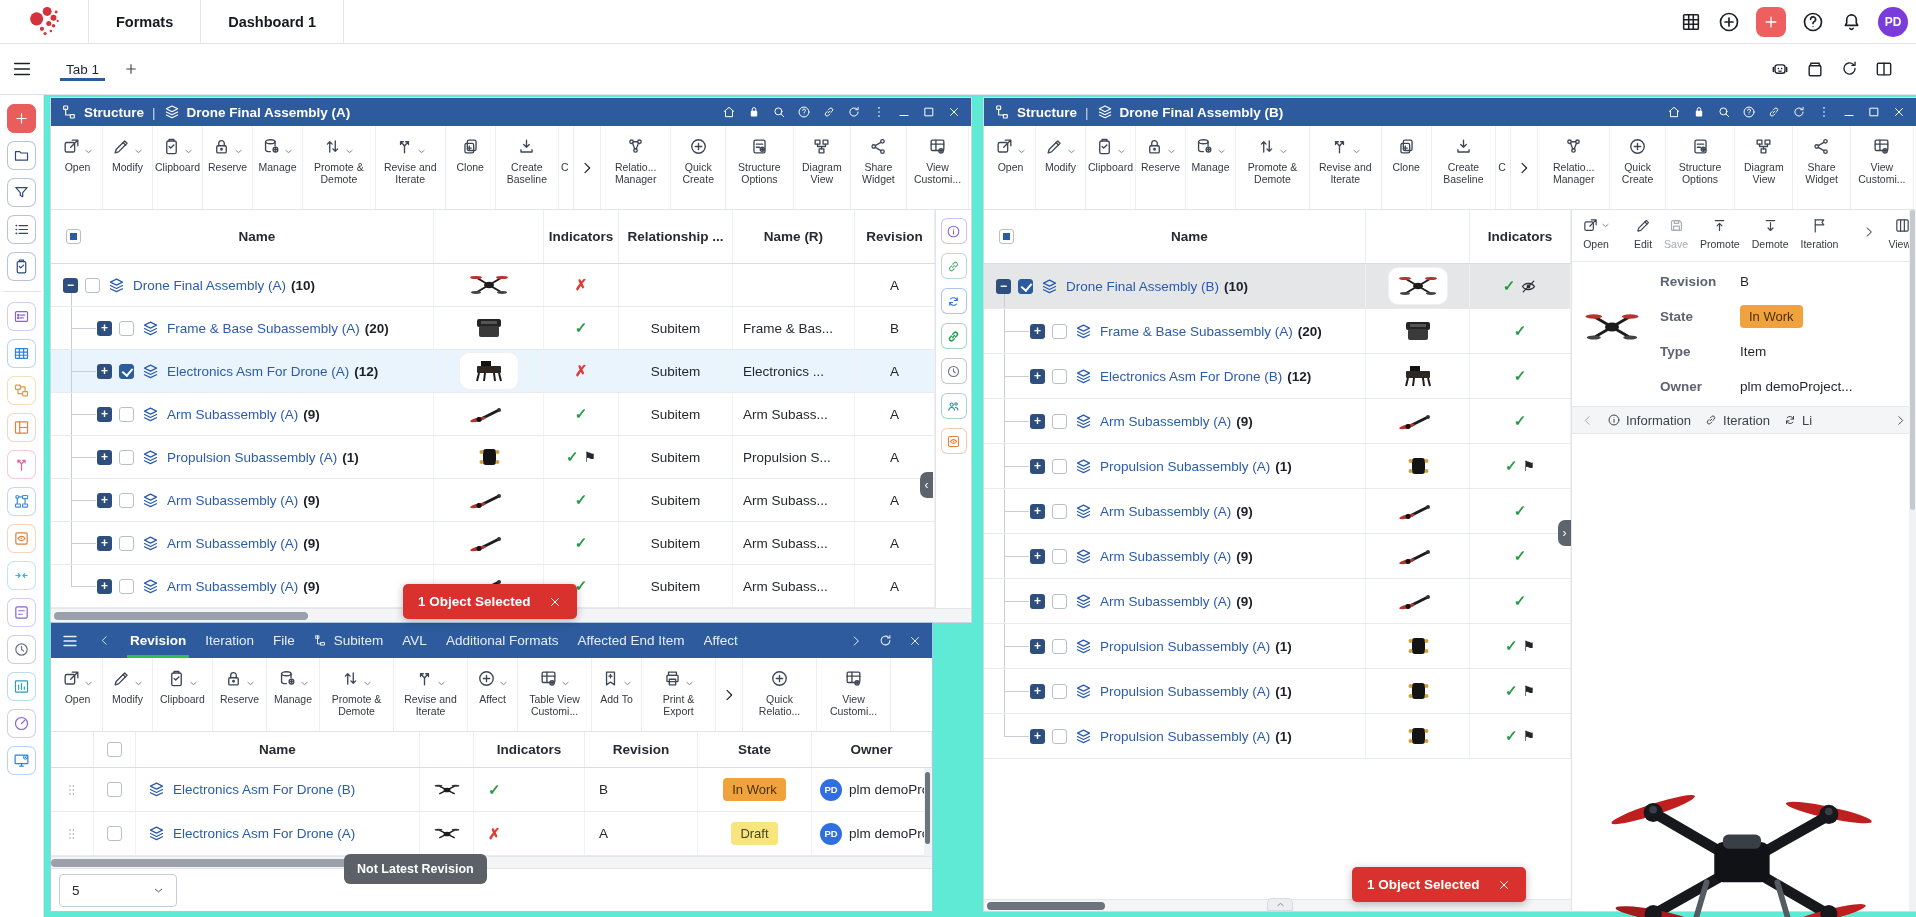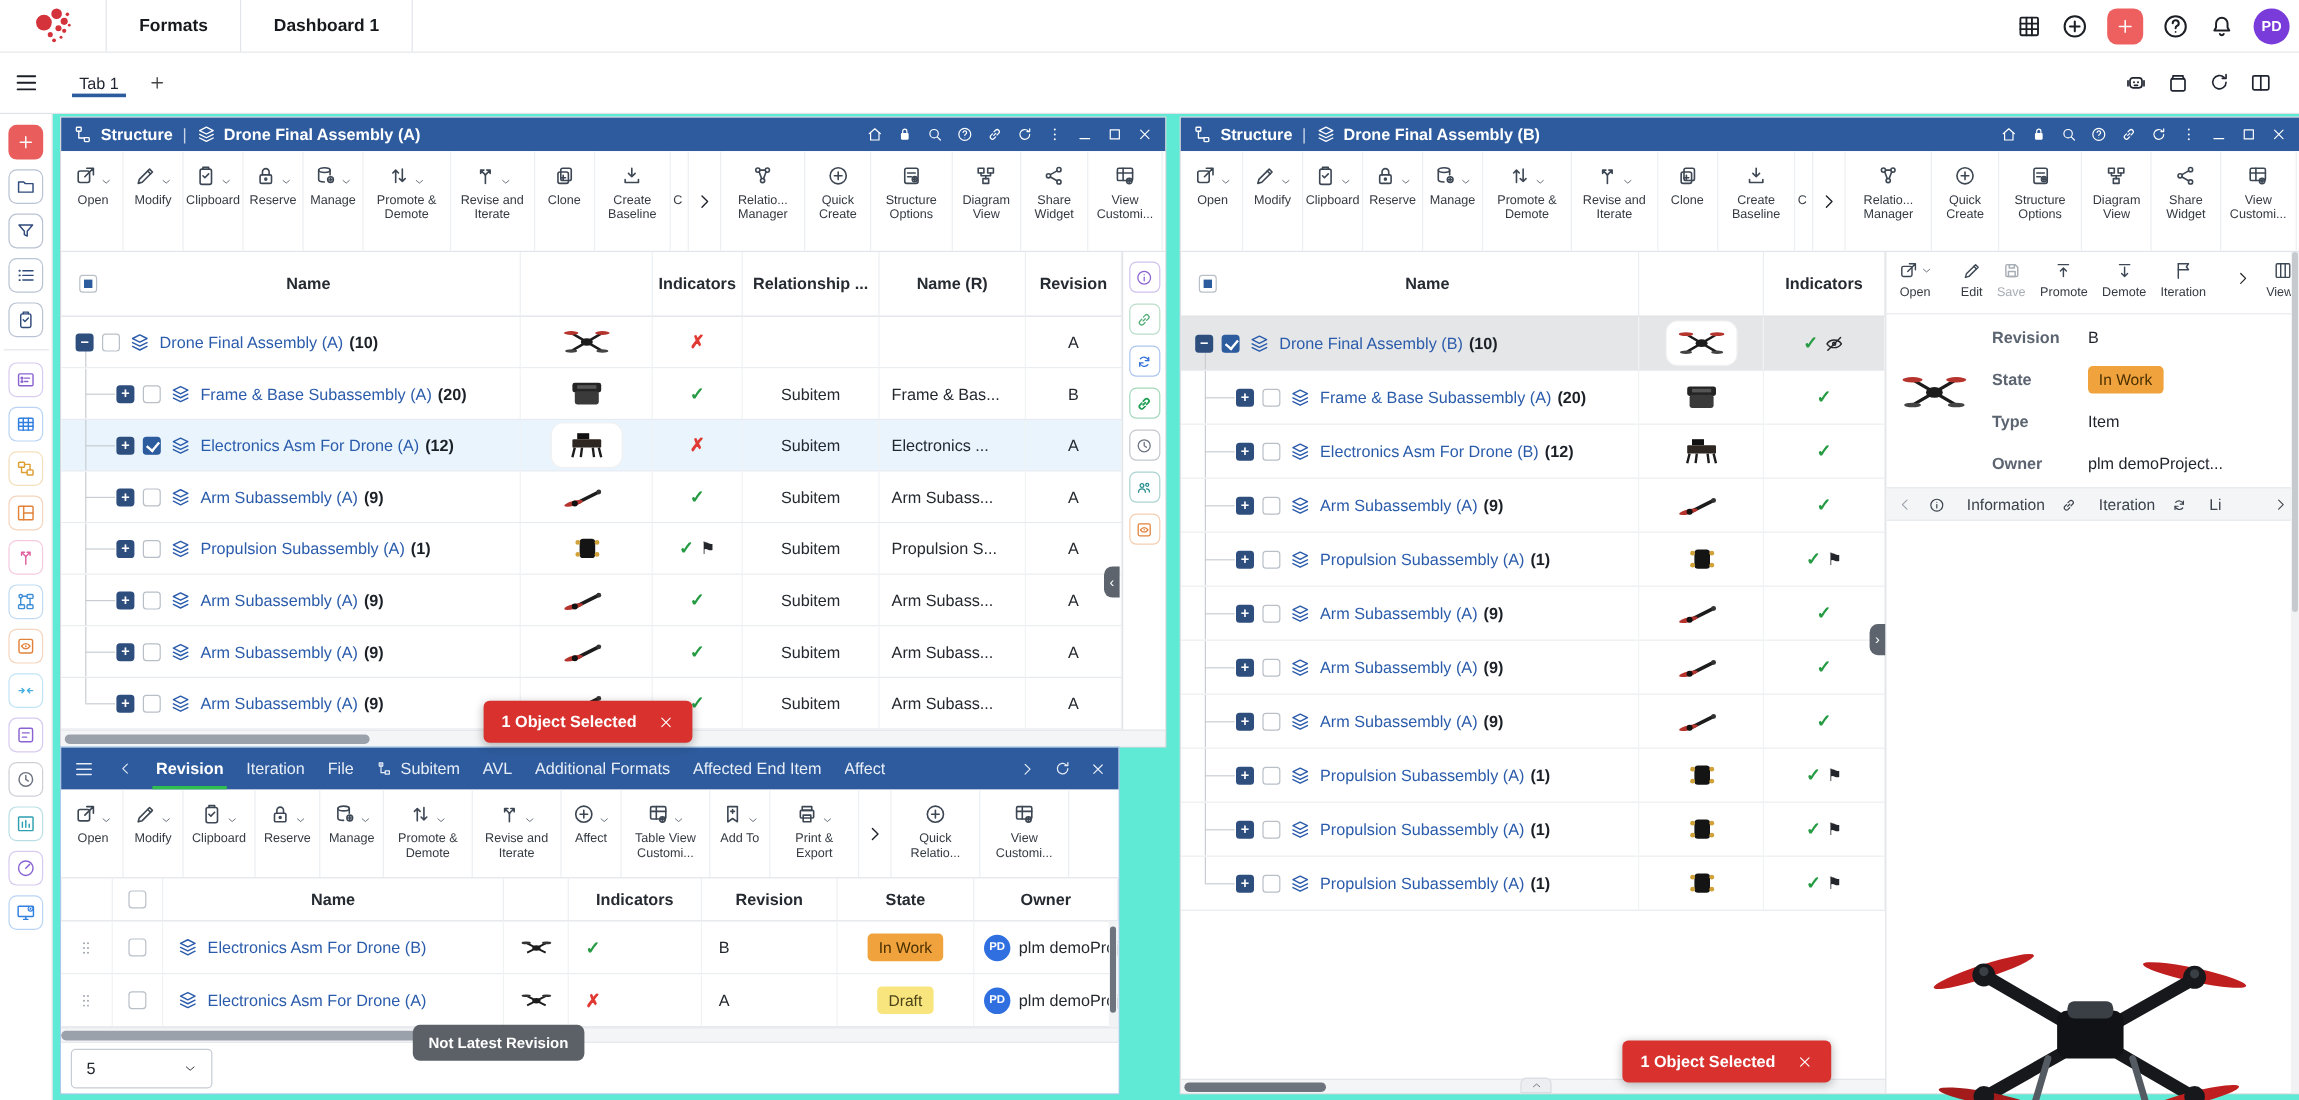--- a/index.html
+++ b/index.html
@@ -96,21 +96,21 @@
 .dbtn{display:flex;flex-direction:column;align-items:center;gap:4px;font-size:10.5px;color:#343a42;background:none;border:0}
 .dbtn .dic{color:#3d4754;height:17px;display:flex;align-items:center;gap:2px}
 .dbtn.dis,.dbtn.dis .dic{color:#a7adb5}
 .dsep{width:1px;background:#e6e9ed;align-self:stretch;margin-bottom:6px}
 .ditem{height:46px;display:flex;align-items:center;padding:0 12px;gap:8px;font-size:15px;color:#2b5cab}
 .dprops{position:relative;height:144px}
 .prow{position:absolute;left:88px;height:26px;display:flex;align-items:center;font-size:13.5px}
 .plab{width:80px;font-weight:700;color:#5b6470}
 .pval{color:#1f242b}
 .dtabs{height:28px;background:#f3f5f7;border-top:1px solid #e6e9ed;border-bottom:1px solid #e6e9ed;display:flex;align-items:center;padding:0 9px;gap:13px;font-size:13px;color:#3c434c}
-.dtabs .ti{display:flex;align-items:flex-end;gap:18px}
+.dtabs .ti{display:flex;align-items:flex-start;gap:5px}
 .dview{position:absolute;left:0;right:7px;top:382px;bottom:0;display:flex;justify-content:center}
 .dscroll{position:absolute;right:0;top:112px;bottom:0;width:7px;background:#f1f2f4}
 .dsthumb{position:absolute;top:0;left:1px;width:5px;height:300px;background:#c6cace;border-radius:3px}
 .upbtn{position:absolute;left:283px;bottom:0;width:26px;height:13px;background:#eceef1;border:1px solid #d8dce1;border-radius:5px 5px 0 0;display:flex;align-items:center;justify-content:center;color:#555}
 </style>
 </head>
 <body>
 
 <div class="root">
 

